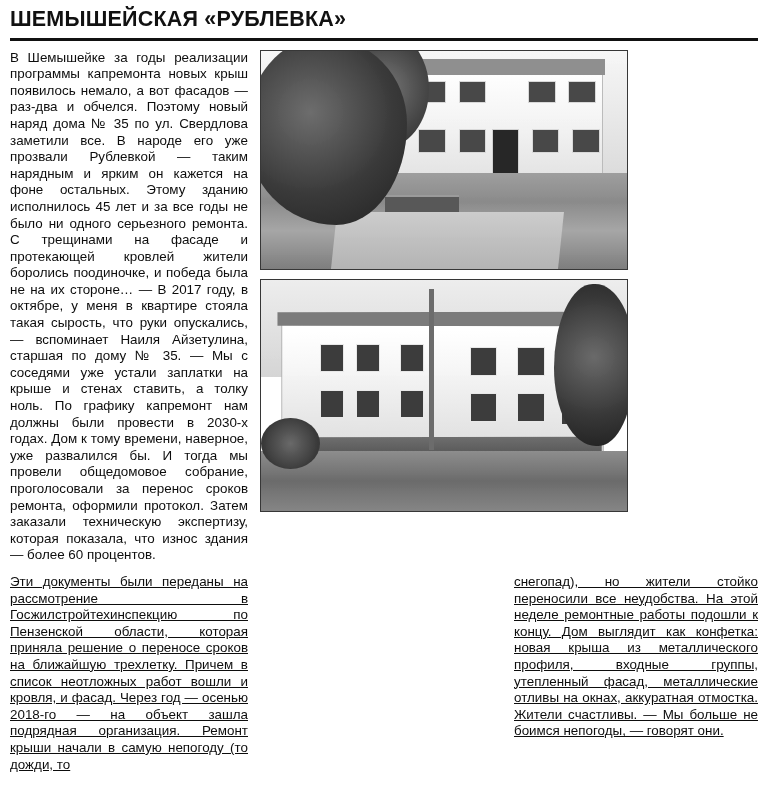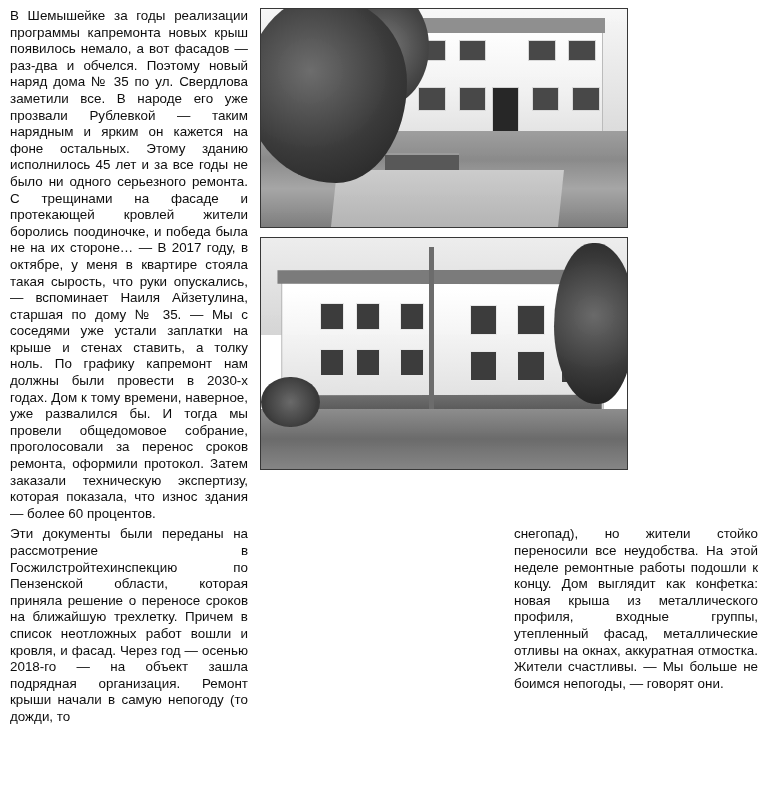--- a/index.html
+++ b/index.html
@@ -178,41 +178,45 @@
   }
   .ph2-pole {
     position: absolute; left: 46%; top: 4%; width: 1.2%; height: 70%;
     background: #6d6d6d;
   }
 
   
   .lower {
     display: flex;
     flex-direction: row;
-    margin-top: 4px;
+    margin-top: 10px;
     gap: 0;
+    text-decoration: underline;
   }
   .lcol {
     box-sizing: border-box;
     font-size: 13.4px;
     line-height: 16.6px;
     text-align: justify;
     hyphens: auto;
     -webkit-hyphens: auto;
   }
   .lcol-1 { width: 250px; padding-right: 12px; }
   .lcol-2 { width: 254px; padding-right: 12px; }
   .lcol-3 { width: 244px; }
   .lcol p { margin: 0; }
 </style>
 </head>
 <body>
 
 <div class="page">
 
+  <div class="headline-wrap">
+    <div class="headline">ШЕМЫШЕЙСКАЯ «РУБЛЕВКА»</div>
+  </div>
 
   <div class="upper">
 
     <div class="col col-1">
       <div class="body-text">В Шемышейке за годы реализации программы капремонта новых крыш появилось немало, а вот фасадов — раз-два и обчелся. Поэтому новый наряд дома № 35 по ул. Свердлова заметили все. В народе его уже прозвали Рублевкой — таким нарядным и ярким он кажется на фоне остальных. Этому зданию исполнилось 45 лет и за все годы не было ни одного серьезного ремонта. С трещинами на фасаде и протекающей кровлей жители боролись поодиночке, и победа была не на их стороне…
 — В 2017 году, в октябре, у меня в квартире стояла такая сырость, что руки опускались, — вспоминает Наиля Айзетулина, старшая по дому № 35. — Мы с соседями уже устали заплатки на крыше и стенах ставить, а толку ноль. По графику капремонт нам должны были провести в 2030-х годах. Дом к тому времени, наверное, уже развалился бы. И тогда мы провели общедомовое собрание, проголосовали за перенос сроков ремонта, оформили протокол. Затем заказали техническую экспертизу, которая показала, что износ здания — более 60 процентов.</div>
     </div>
 
 
     <div class="col col-3">

